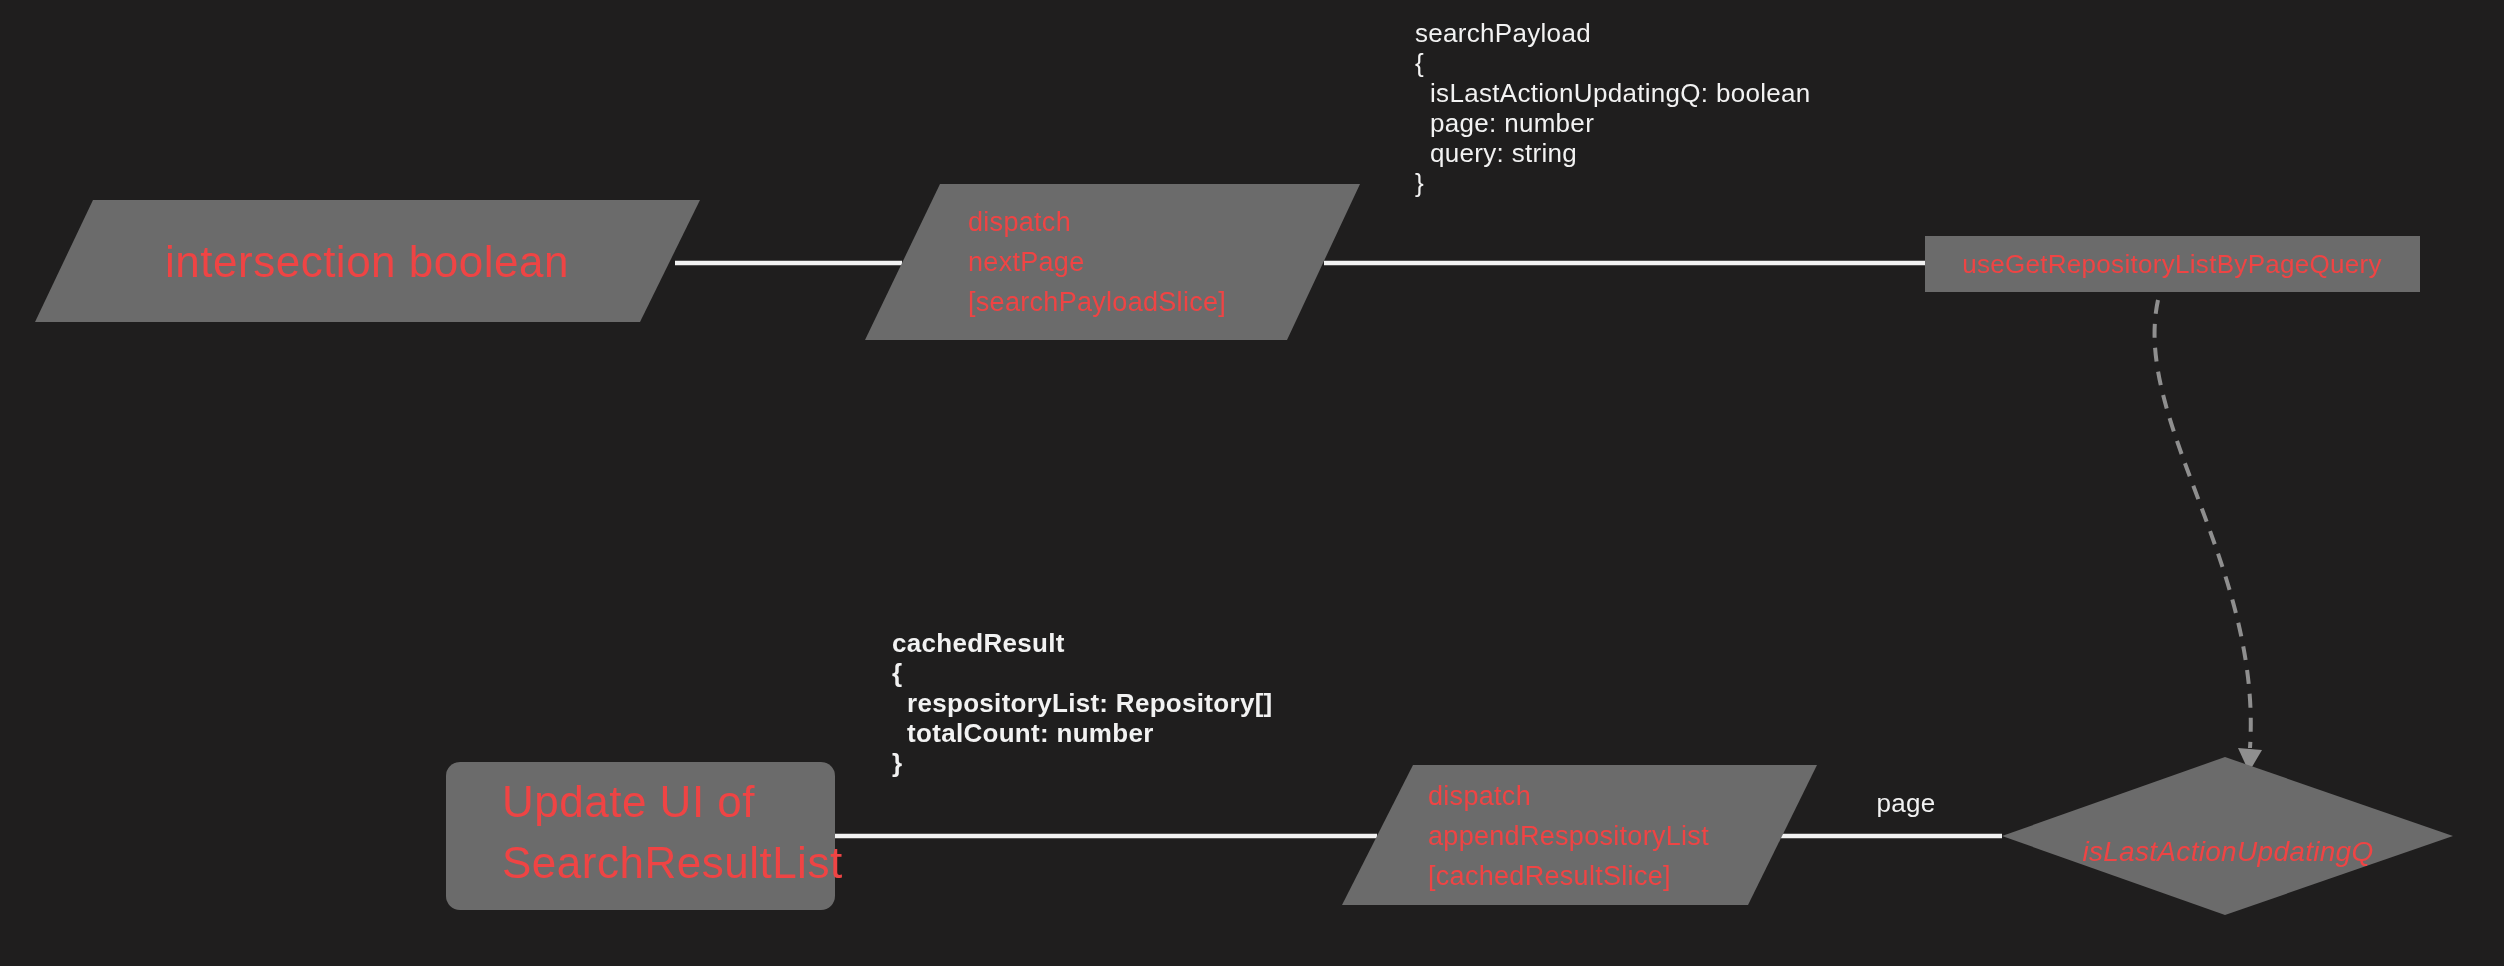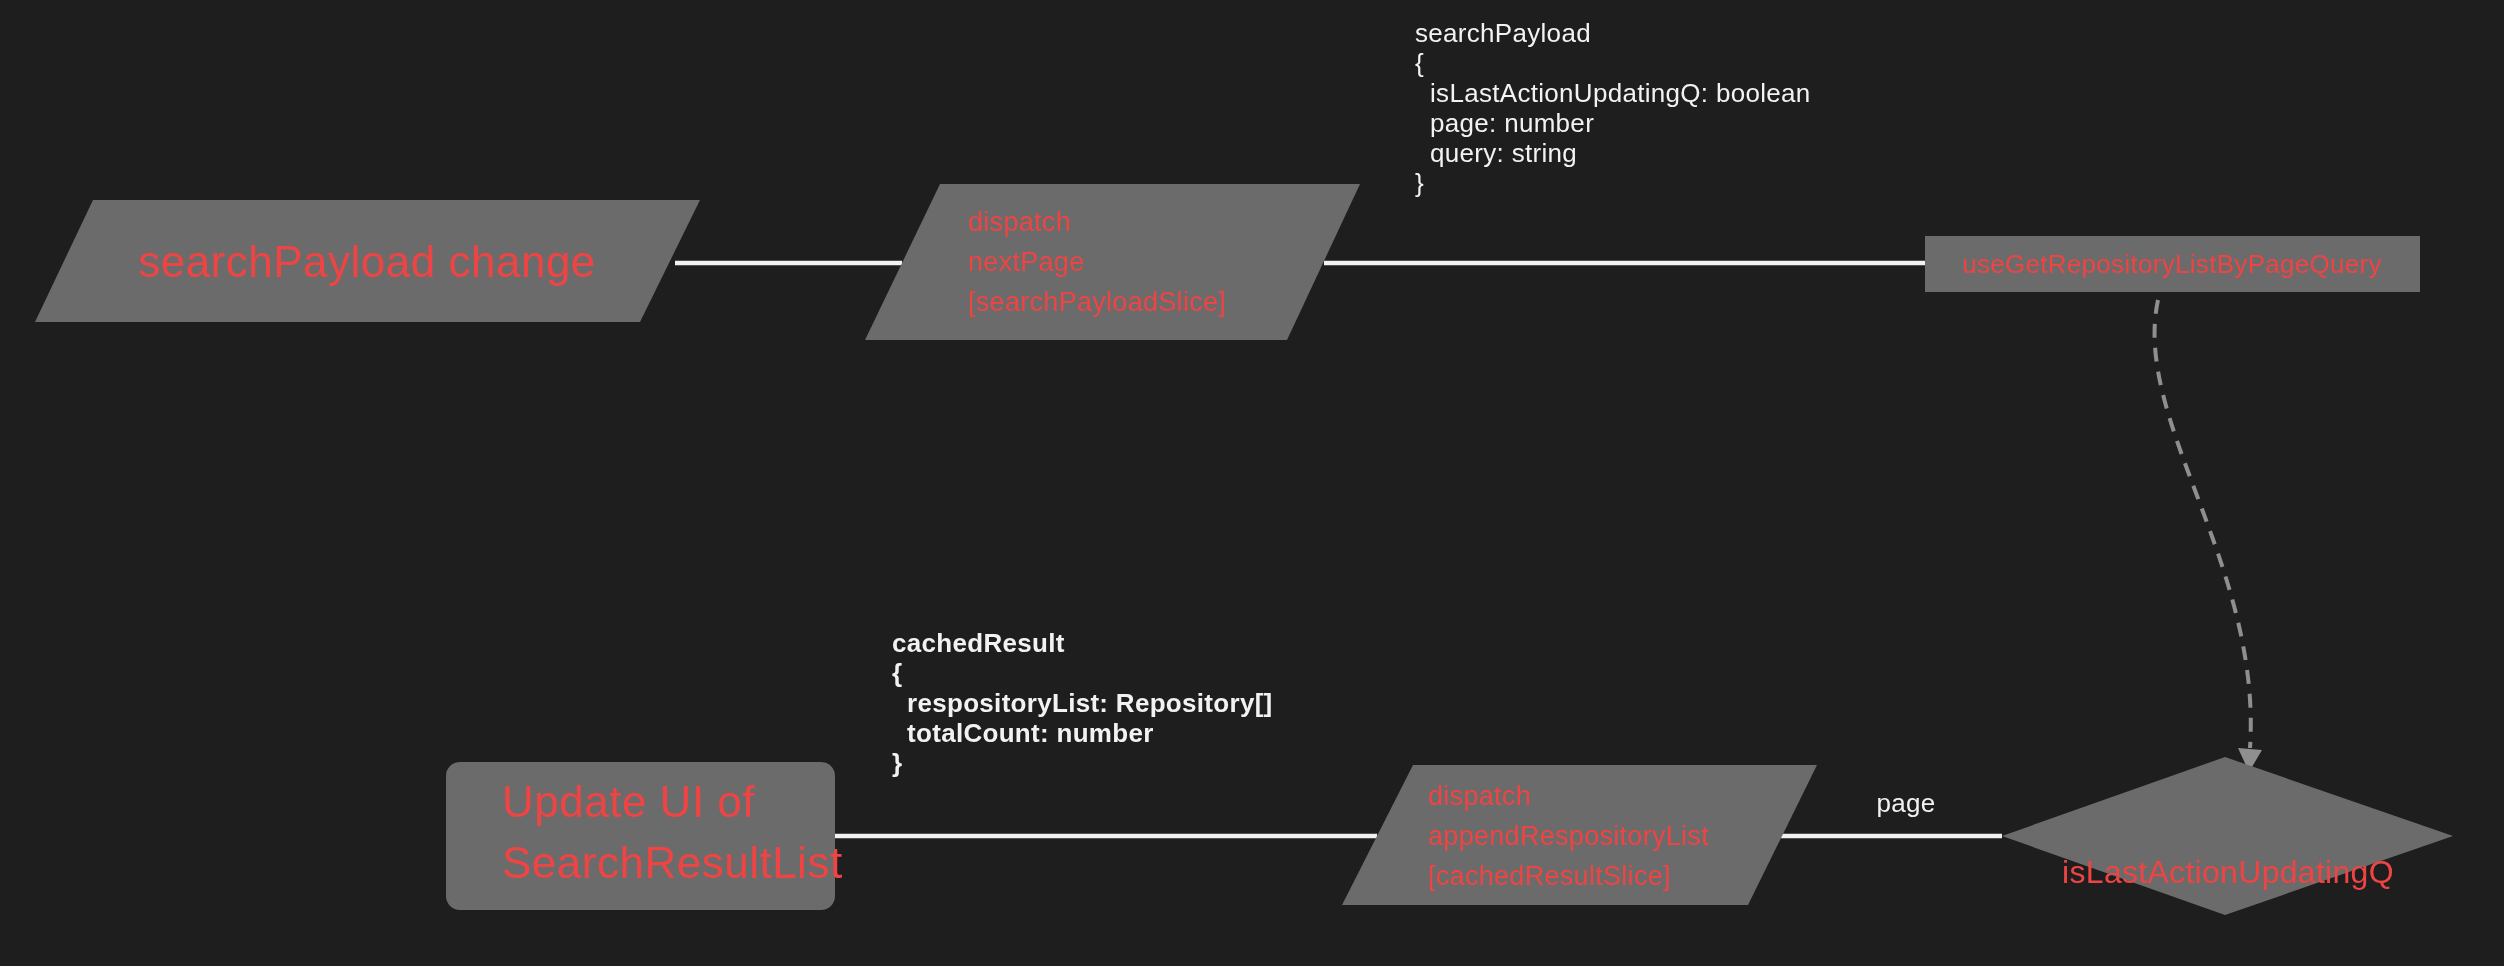--- a/index.html
+++ b/index.html
@@ -63,29 +63,29 @@
     <polygon points="2238,748 2262,750 2249,772" fill="#8f8f8f"></polygon>
 
     <polygon points="35,322 93,200 700,200 640,322" fill="#6b6b6b"></polygon>
     <polygon points="865,340 940,184 1360,184 1287,340" fill="#6b6b6b"></polygon>
     <rect x="1925" y="236" width="495" height="56" fill="#6b6b6b"></rect>
     <polygon points="2002,836 2225,757 2453,836 2225,915" fill="#6b6b6b"></polygon>
     <polygon points="1342,905 1413,765 1817,765 1748,905" fill="#6b6b6b"></polygon>
     <rect x="446" y="762" width="389" height="148" rx="14" fill="#6b6b6b"></rect>
   </svg>
 
-  <div class="label big center" style="left:367px; top:261px;">searchPayload change</div>
+  <div class="label big center" style="left:367px; top:261px;">intersection boolean</div>
 
   <div class="label" style="left:968px; top:202px;">dispatch
 nextPage
 [searchPayloadSlice]</div>
 
   <div class="label center" style="left:2172px; top:264px; font-size:26px;">useGetRepositoryListByPageQuery</div>
 
-  <div class="label center" style="left:2228px; top:872px; font-size:32px;">isLastActionUpdatingQ</div>
+  <div class="label center" style="left:2228px; top:852px; font-size:28px;font-style:italic;">isLastActionUpdatingQ</div>
 
   <div class="label" style="left:1428px; top:776px;">dispatch
 appendRespositoryList
 [cachedResultSlice]</div>
 
   <div class="label big" style="left:458px; top:771px;margin-left:44px;">Update UI of
 SearchResultList</div>
 
   <div class="label edge-label" style="left:1415px; top:18px;">searchPayload
 {

